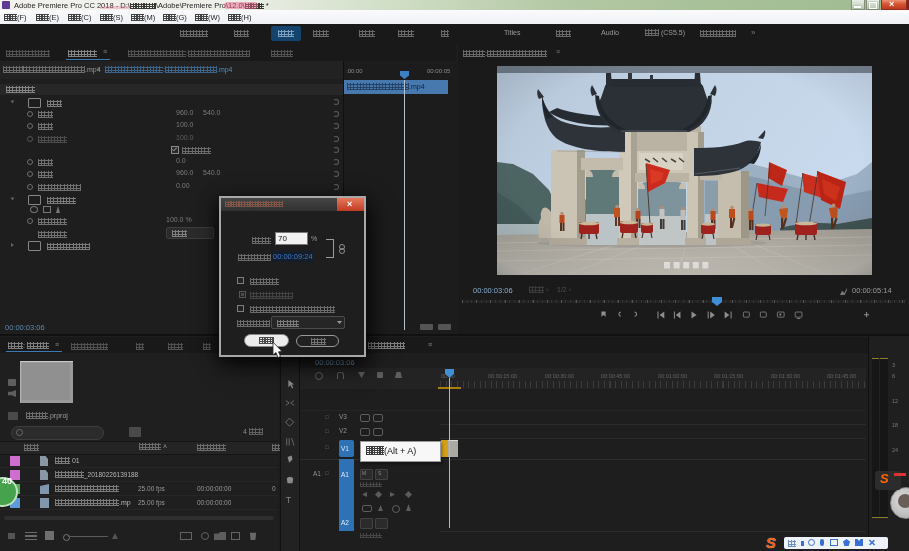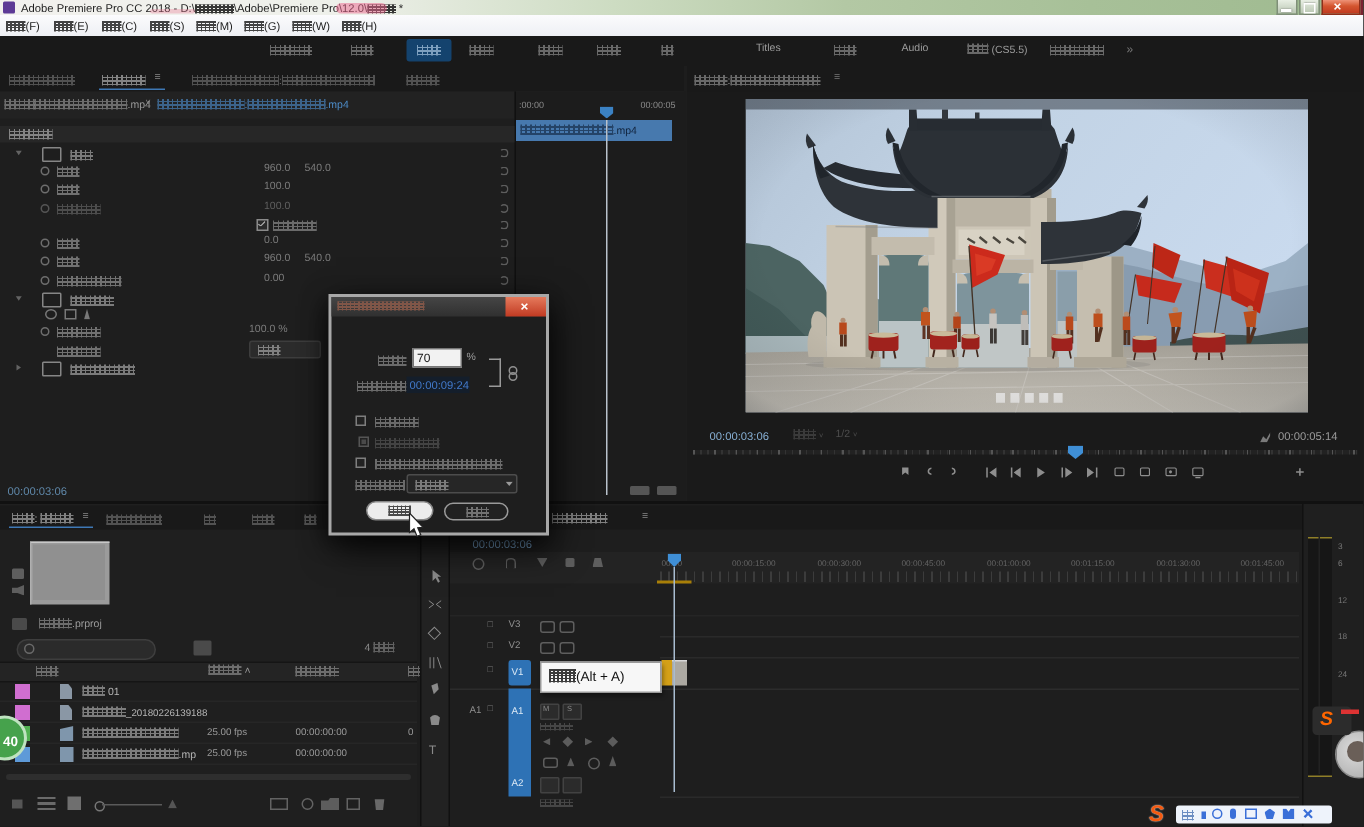--- a/index.html
+++ b/index.html
@@ -466,21 +466,21 @@
 <div class="ab" style="left:63px;top:534px;width:5px;height:5px;border:1px solid #777;border-radius:50%"></div>
 <div class="ab" style="left:68px;top:536px;width:40px;height:1px;background:#5a5a5a"></div>
 <div class="ab" style="left:112px;top:533px;width:6px;height:6px;background:#555;clip-path:polygon(50% 0,100% 100%,0 100%)"></div>
 <div class="ab" style="left:180px;top:532px;width:12px;height:8px;border:1px solid #636363;box-sizing:border-box"></div>
 <div class="ab" style="left:201px;top:532px;width:8px;height:8px;border:1px solid #636363;border-radius:50%;box-sizing:border-box"></div>
 <div class="ab" style="left:214px;top:532px;width:12px;height:8px;background:#5d5d5d;clip-path:polygon(0 20%,40% 20%,50% 0,100% 0,100% 100%,0 100%)"></div>
 <div class="ab" style="left:231px;top:532px;width:9px;height:8px;border:1px solid #636363;box-sizing:border-box"></div>
 <div class="ab" style="left:249px;top:531px;width:8px;height:9px;background:#686868;clip-path:polygon(10% 20%,90% 20%,80% 100%,20% 100%)"></div>
 
 <div class="ab" style="left:-12px;top:477px;width:26px;height:26px;background:#46a24c;border:2px solid #bfe3c0;border-radius:50%;z-index:30"></div>
-<div class="t" style="left:2px;top:489px;font-size:9px;color:#fff;font-weight:bold;z-index:31">40</div>
+<div class="t" style="left:2px;top:476px;font-size:9px;color:#fff;font-weight:bold;z-index:31">40</div>
 <svg class="ab" style="left:280px;top:336px" width="20" height="215" viewBox="0 0 20 215">
  <rect width="20" height="215" fill="#222"></rect>
  <rect x="0" width="1" height="215" fill="#111"></rect>
     <rect x="19" width="1" height="215" fill="#111"></rect>
  <g fill="#8a8a8a" stroke="#8a8a8a" stroke-width="0.8" transform="translate(10,107.5) scale(0.82) translate(-10,-107.5)">
   <path d="M8,30 l0,9 2.5,-2.5 2,4 1.5,-1 -2,-4 3,0 Z" stroke="none"></path>
   <path d="M5,55 l4,3 -4,3 M15,55 l-4,3 4,3" fill="none"></path>
   <rect x="6" y="78" width="7" height="7" transform="rotate(45 9.5 81.5)" fill="none"></rect>
   <path d="M6,101 l0,9 M9,101 l0,9 M12,101 l3,9" fill="none"></path>
   <path d="M7,124 l5,-2 1,5 -4,4 Z" stroke="none"></path>

